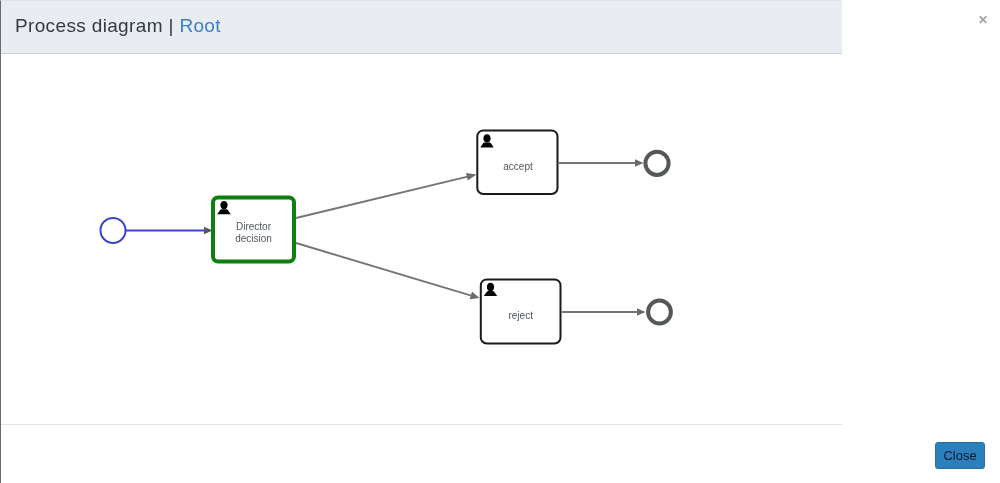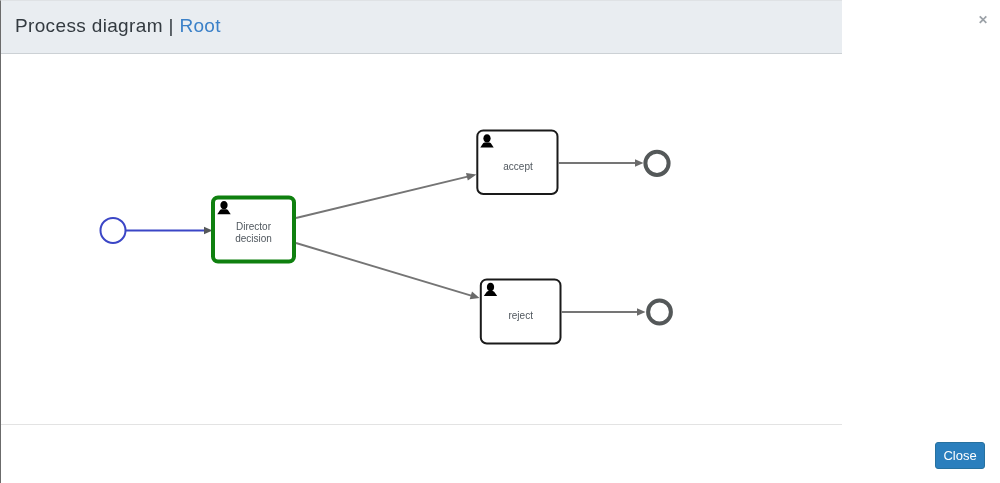--- a/index.html
+++ b/index.html
@@ -4,21 +4,21 @@
 <style>
   html,body{margin:0;padding:0;}
   body{width:1000px;height:483px;background:#ffffff;font-family:"Liberation Sans", sans-serif;overflow:hidden;}
   .modal{position:absolute;left:0;top:0;width:842px;height:483px;border-left:1px solid #6b6b6b;border-top:1px solid #dfe2e5;box-sizing:border-box;}
   .hdr{position:absolute;left:0;top:0;width:100%;height:53px;background:#e9edf1;border-bottom:1px solid #ccd1d5;box-sizing:border-box;}
   .title{position:absolute;left:14px;top:15px;font-size:19px;letter-spacing:0.35px;line-height:1;color:#333a40;white-space:nowrap;}
   .title .sep{color:#333a40;}
   .title a{color:#3a80c8;text-decoration:none;}
   .xclose{position:absolute;left:974px;top:13px;width:16px;text-align:center;font-size:12px;font-weight:bold;color:#9ba1a7;line-height:12px;}
   .ftr-line{position:absolute;left:0;top:423px;width:100%;height:0;border-top:1px solid #e3e3e3;}
-  .btn-close{position:absolute;left:934px;top:441px;width:50px;height:27px;background:#2b7fbd;border:1px solid #27719f;border-radius:3px;color:#ffffff;font-size:13px;font-family:"Liberation Sans", sans-serif;text-align:center;line-height:25px;box-sizing:border-box;}
+  .btn-close{position:absolute;left:934px;top:441px;width:50px;height:27px;background:#2b7fbd;border:1px solid #27719f;border-radius:3px;color:#0f172a;font-size:13px;font-family:"Liberation Sans", sans-serif;text-align:center;line-height:25px;box-sizing:border-box;}
   svg{position:absolute;left:0;top:0;}
 </style>
 </head>
 <body>
 <div class="modal">
   <div class="hdr">
     <div class="title">Process diagram <span class="sep">|</span> <a>Root</a></div>
     <div class="xclose">✕</div>
   </div>
   <svg width="1000" height="483" viewBox="0 0 1000 483">

